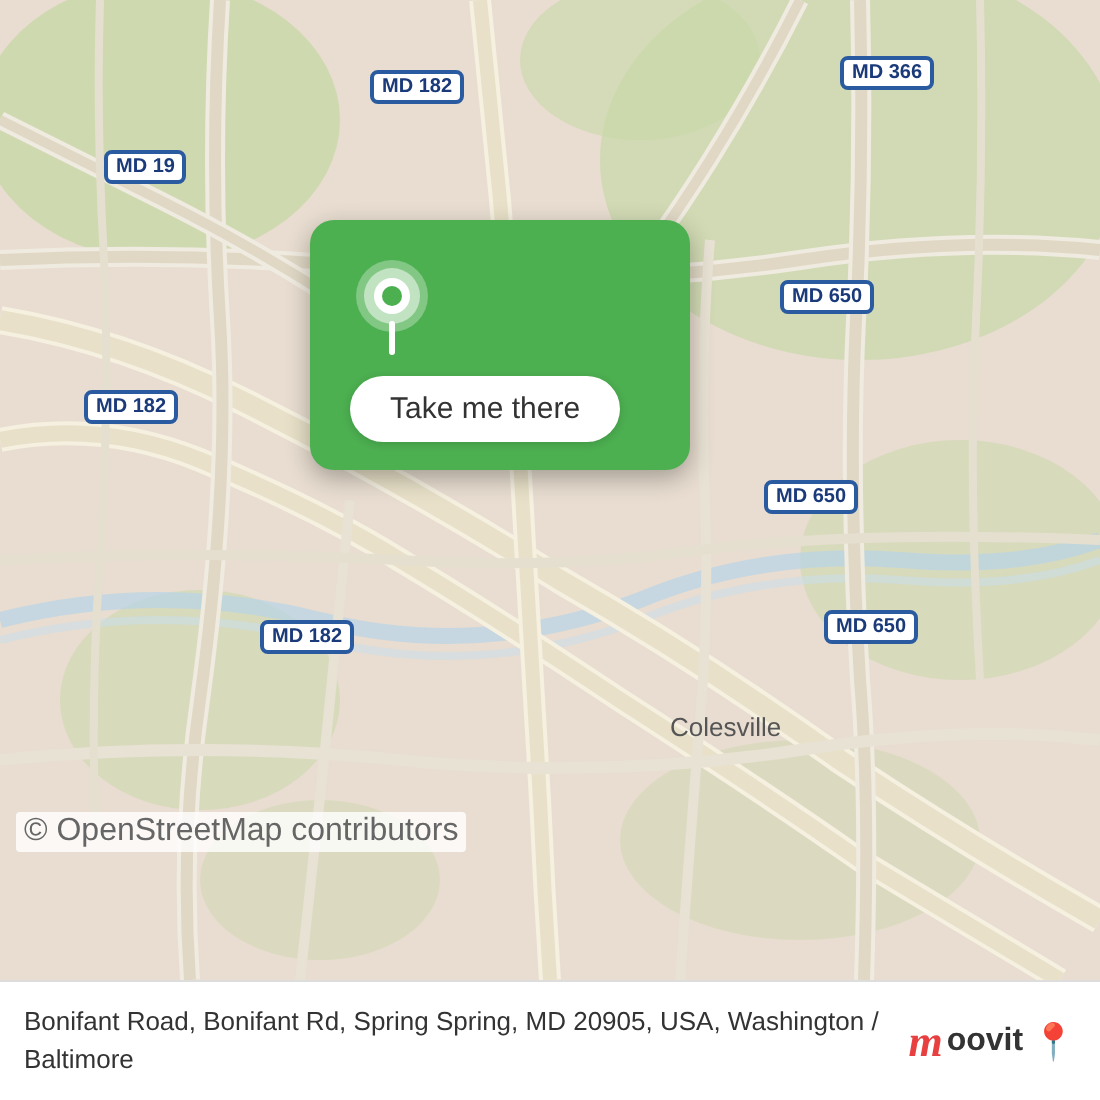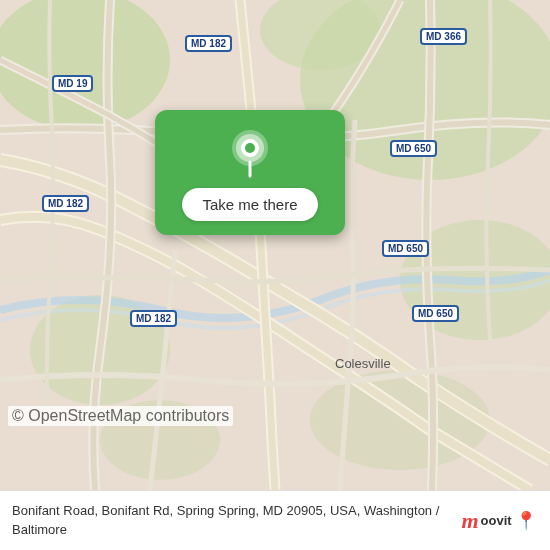--- a/index.html
+++ b/index.html
@@ -45,21 +45,21 @@
     .popup-card {
       position: absolute;
       top: 110px;
       left: 155px;
       width: 190px;
       background: #4caf50;
       border-radius: 12px;
       padding: 18px 20px 14px 20px;
       display: flex;
       flex-direction: column;
-      align-items: center;
+      align-items: flex-start;
       box-shadow: 0 4px 12px rgba(0,0,0,0.3);
     }
 
     .pin-icon {
       width: 42px;
       height: 50px;
       margin-bottom: 10px;
     }
 
     .take-me-there-btn {
@@ -102,21 +102,21 @@
 
     .moovit-m {
       color: #e84040;
       font-size: 22px;
       font-weight: 900;
       font-style: italic;
       font-family: Georgia, serif;
     }
 
     .moovit-text {
-      font-size: 13px;
+      font-size: 16px;
       color: #333;
       font-weight: bold;
     }
 
     .moovit-pin {
       color: #e84040;
       font-size: 18px;
       margin-left: 2px;
     }
 

